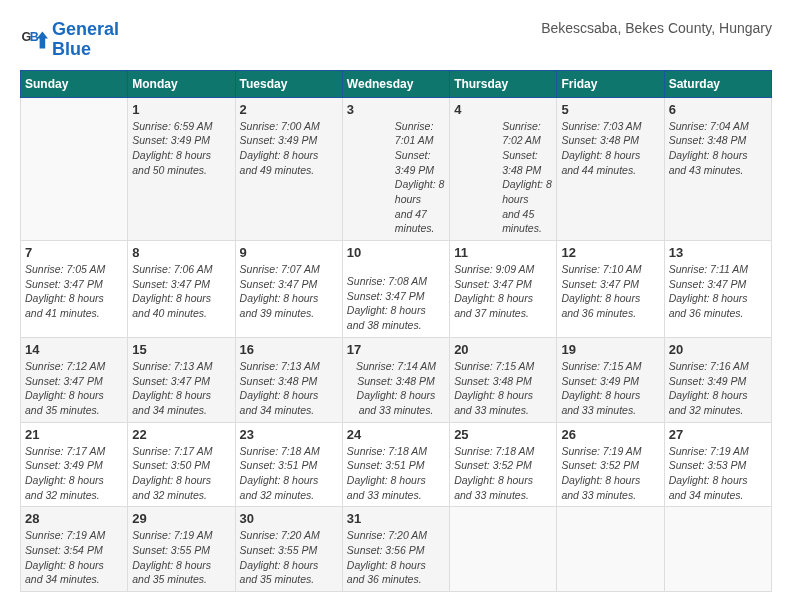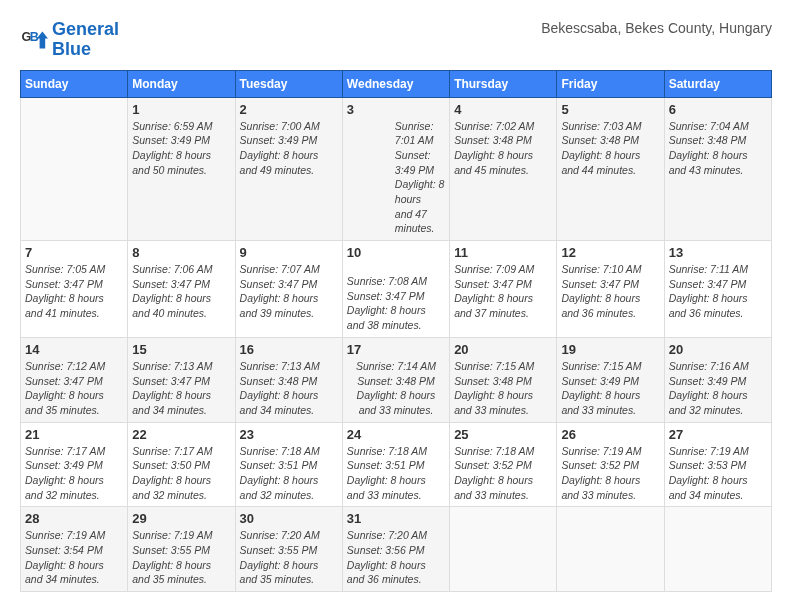--- a/index.html
+++ b/index.html
@@ -45,21 +45,21 @@
     .subtitle {
       font-size: 14px;
       color: #555;
     }
     table {
       width: 100%;
       border-collapse: collapse;
       font-size: 11px;
     }
     thead tr {
-      background-color: #3b82f6;
+      background-color: #0f766e;
       color: #fff;
     }
     thead th {
       padding: 6px 4px;
       text-align: left;
       font-size: 12px;
       font-weight: bold;
       border: 1px solid #1a559e;
     }
     tbody tr {
@@ -147,21 +147,21 @@
         </td>
         <td>
           <span class="day-number">3</span>
           <div class="day-info" style="white-space: pre-line; margin-left: 48px;">Sunrise: 7:01 AM
 Sunset: 3:49 PM
 Daylight: 8 hours
 and 47 minutes.</div>
         </td>
         <td>
           <span class="day-number">4</span>
-          <div class="day-info" style="white-space: pre-line;">Sunrise: 7:02 AM
+          <div class="day-info" style="white-space: pre-line; margin-left: 48px;">Sunrise: 7:02 AM
 Sunset: 3:48 PM
 Daylight: 8 hours
 and 45 minutes.</div>
         </td>
         <td>
           <span class="day-number">5</span>
           <div class="day-info" style="white-space: pre-line;">Sunrise: 7:03 AM
 Sunset: 3:48 PM
 Daylight: 8 hours
 and 44 minutes.</div>
@@ -198,21 +198,21 @@
         </td>
         <td>
           <span class="day-number">10</span>
           <div class="day-info" style="white-space: pre-line; margin-top: 14px;">Sunrise: 7:08 AM
 Sunset: 3:47 PM
 Daylight: 8 hours
 and 38 minutes.</div>
         </td>
         <td>
           <span class="day-number">11</span>
-          <div class="day-info" style="white-space: pre-line;">Sunrise: 7:09 AM
+          <div class="day-info" style="white-space: pre-line;">Sunrise: 9:09 AM
 Sunset: 3:47 PM
 Daylight: 8 hours
 and 37 minutes.</div>
         </td>
         <td>
           <span class="day-number">12</span>
           <div class="day-info" style="white-space: pre-line;">Sunrise: 7:10 AM
 Sunset: 3:47 PM
 Daylight: 8 hours
 and 36 minutes.</div>

